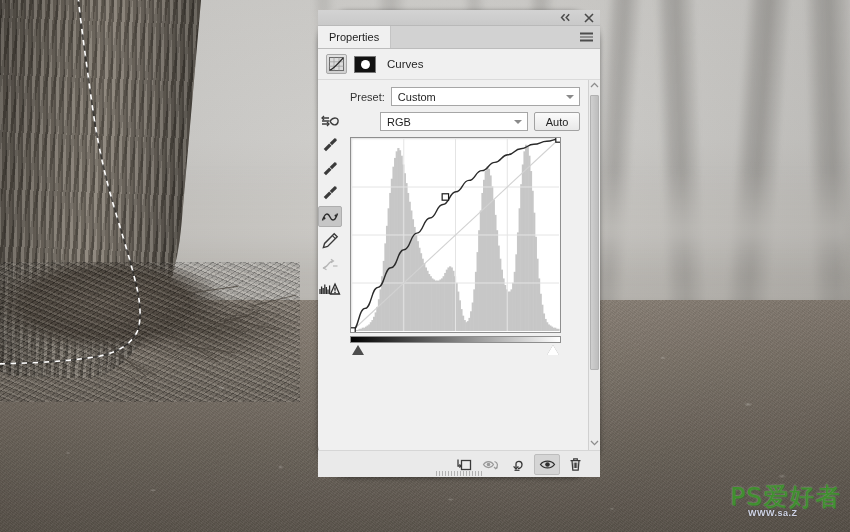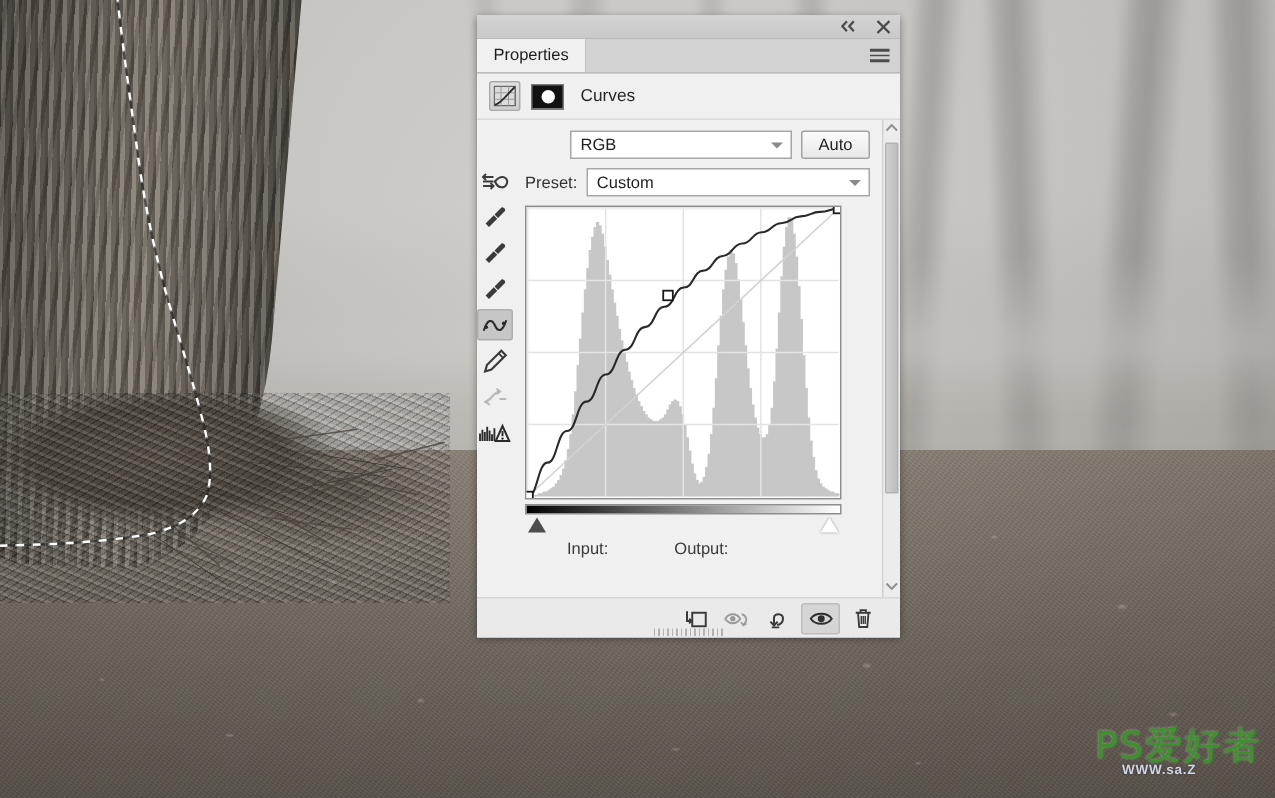--- a/index.html
+++ b/index.html
@@ -166,26 +166,26 @@
     color: #cfd4e6;
     text-shadow: 0 0 2px rgba(0,0,0,.4);
     letter-spacing: .5px;
     white-space: nowrap;
   }
 
   
   #panel {
     position: absolute;
     left: 318px; top: 10px;
-    width: 282px; height: 415px;
+    width: 282px; height: 467px;
     background: #f0f0f0;
     box-shadow: 0 1px 5px rgba(0,0,0,.42);
     font-size: 11px;
     color: #2b2b2b;
-    display: flex; flex-direction: column;
+    display: flex; flex-direction: column; border-radius: 31px;
   }
   .panel-topbar {
     height: 16px;
     background: linear-gradient(180deg,#d3d3d3,#c9c9c9);
     border-bottom: 1px solid #b9b9b9;
     display: flex; align-items: center; justify-content: flex-end;
     padding-right: 5px; gap: 10px;
   }
   .tb-btn {
     width: 13px; height: 12px;
@@ -509,35 +509,35 @@
             <path d="M1 12 V7 M2.6 12 V4.5 M4.2 12 V6 M5.8 12 V2.5 M7.4 12 V5 M9 12 V7.5 M10.6 12 V3.5" stroke="#2b2b2b" stroke-width="1.25"></path>
             <path d="M16 2 L20.5 12 H11.5 Z" fill="none" stroke="#2b2b2b" stroke-width="1.3"></path>
             <path d="M16 5.4 V8.8" stroke="#2b2b2b" stroke-width="1.3"></path>
             <circle cx="16" cy="10.4" r=".8" fill="#2b2b2b"></circle>
           </svg>
         </div>
       </div>
 
       <div class="panel-main">
 
+        <div class="row">
+          <span class="lbl">Preset:</span>
+          <div class="select" style="flex:1">
+            <span>Custom</span>
+            <span class="chev"></span>
+          </div>
+        </div>
+
         <div class="row" style="padding-left:30px">
           <div class="select" style="width:148px">
             <span>RGB</span>
             <span class="chev"></span>
           </div>
           <div class="btn">
             <span>Auto</span>
-          </div>
-        </div>
-
-        <div class="row">
-          <span class="lbl">Preset:</span>
-          <div class="select" style="flex:1">
-            <span>Custom</span>
-            <span class="chev"></span>
           </div>
         </div>
 
         <div class="graph-wrap">
           <div class="graph">
             <svg id="curve-svg" width="209" height="194" viewBox="0 0 209 194">
               <g id="hist-group">
                   <rect x="1.00" y="191.90" width="2.22" height="1.10" fill="#c7c7c7"></rect>
                   <rect x="2.62" y="191.90" width="2.22" height="1.10" fill="#c7c7c7"></rect>
                   <rect x="4.23" y="191.90" width="2.22" height="1.10" fill="#c7c7c7"></rect>
@@ -685,24 +685,20 @@
             </svg>
           </div>
         </div>
 
         <div class="ramp-row">
           <div class="ramp"></div>
           <div class="handle-black"></div>
           <div class="handle-white"></div>
         </div>
 
-        <div class="io-row">
-          <span>Input:</span>
-          <span>Output:</span>
-        </div>
       </div>
 
       <div class="scroll">
         <div class="scroll-arrow">
           <svg width="9" height="6" viewBox="0 0 9 6">
               <path d="M1 5 L4.5 1.4 L8 5" fill="none" stroke="#8d8d8d" stroke-width="1.3"></path>
             </svg>
         </div>
         <div class="scroll-track">
           <div class="scroll-thumb"></div>

